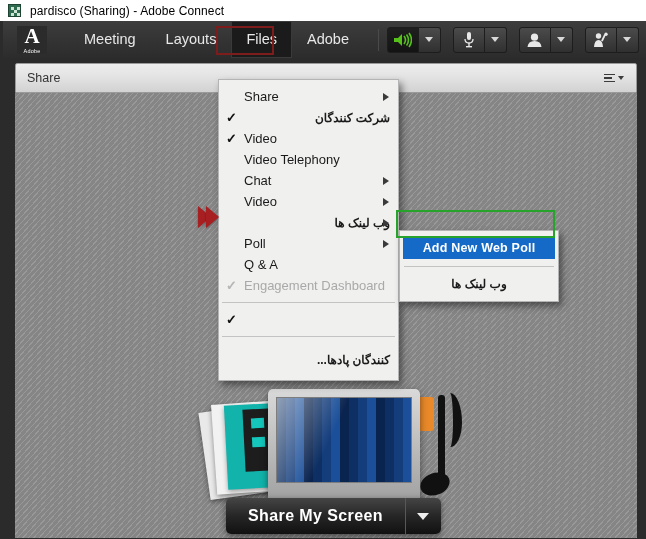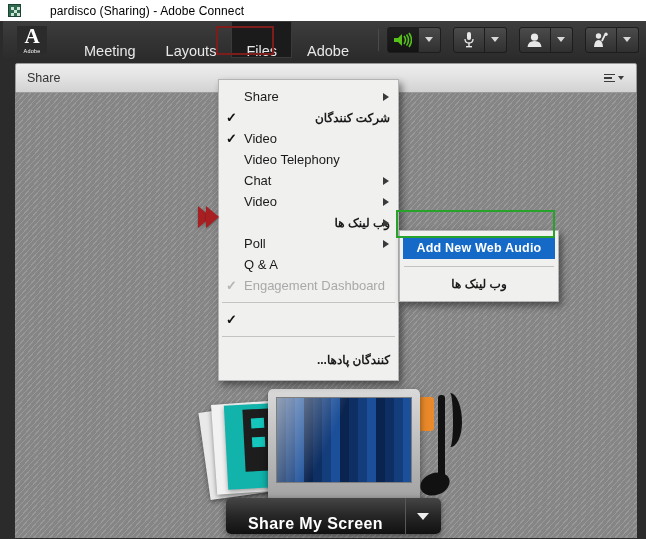--- a/index.html
+++ b/index.html
@@ -21,21 +21,20 @@
 
   
   .titlebar {
     position: absolute;
     left: 0; top: 0;
     width: 646px; height: 21px;
     background: #ffffff;
     display: flex;
     align-items: center;
     padding-left: 8px;
-    gap: 20px;
   }
   .tb-icon {
     width: 13px; height: 13px;
     background: #2e6b4f;
     border: 1px solid #1d4433;
     position: relative;
     flex: 0 0 auto;
   }
   .tb-icon::before, .tb-icon::after {
     content: "";
@@ -94,21 +93,21 @@
     text-align: center;
     font-size: 5.5px;
     color: #ffffff;
     letter-spacing: .2px;
   }
 
   .menu-items { display: flex; align-items: center; margin-left: 22px; height: 37px; }
   .menu-item {
     font-size: 14.5px;
     color: #e8e8e8;
-    padding: 12px 15px;
+    padding: 0 15px;
     height: 37px;
     line-height: 37px;
     white-space: nowrap;
     cursor: default;
     font-weight: 500;
   }
   .menu-item.open {
     background: #1b1b1b;
     box-shadow: inset 0 0 0 1px #3a3a3a;
   }
@@ -277,21 +276,21 @@
   }
 
   
   .share-btn-wrap {
     position: absolute; left: 211px; top: 405px;
     display: flex; align-items: stretch;
     border-radius: 5px; overflow: hidden;
     box-shadow: 0 2px 6px rgba(0,0,0,.5);
   }
   .share-btn {
-    padding: 8px 22px; height: 36px; line-height: 36px;
+    padding: 0 22px; height: 36px; line-height: 36px;
     background: linear-gradient(to bottom,#454545 0%, #262626 50%, #111111 100%);
     color: #ffffff; font-size: 16px; font-weight: bold;
     letter-spacing: .4px; white-space: nowrap;
   }
   .share-arrow {
     width: 36px; height: 36px;
     background: linear-gradient(to bottom,#454545 0%, #262626 50%, #111111 100%);
     border-left: 1px solid #585858;
     display: flex; align-items: center; justify-content: center;
   }
@@ -594,21 +593,21 @@
 
       <div class="mrow rtl">
         <span class="rtl-label">کنندگان پادها...</span>
       </div>
 
       <div class="mspace"></div>
     </div>
 
     <div class="submenu">
       <div class="sub-hl-wrap">
-        <div class="sub-hl">Add New Web Audio</div>
+        <div class="sub-hl">Add New Web Poll</div>
       </div>
       <div class="sub-sep"></div>
       <div class="sub-rtl">وب لینک ها</div>
     </div>
 
   </div>
 
   <div class="annot-red-box"></div>
   <div class="annot-green-box"></div>
   <div class="chev-annot">

